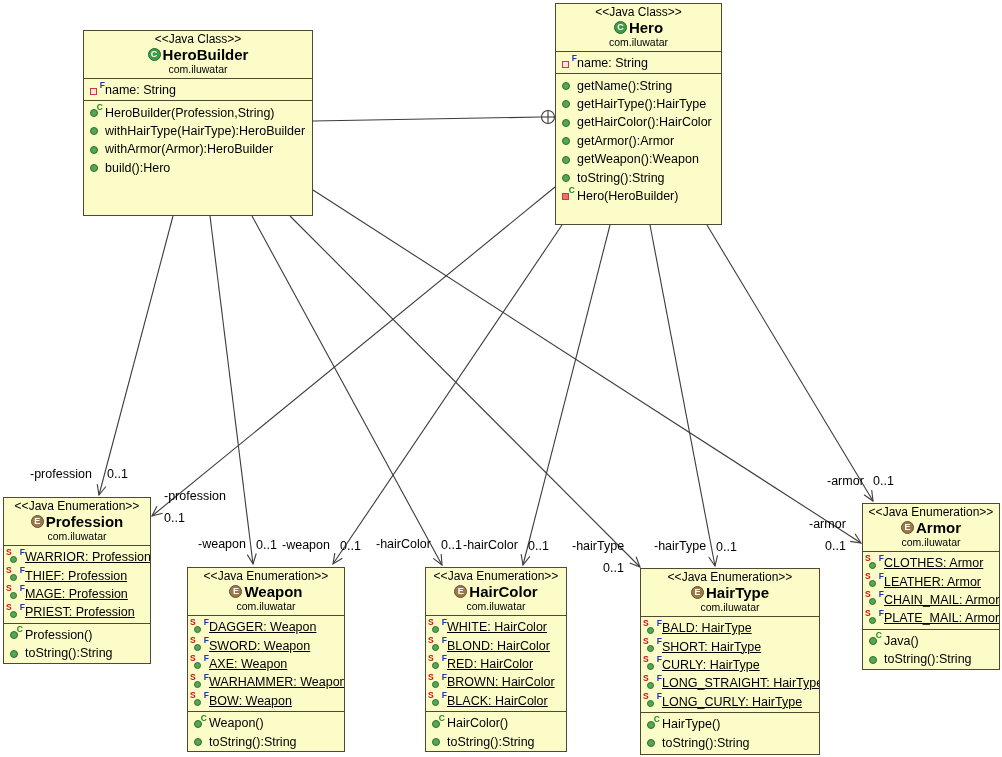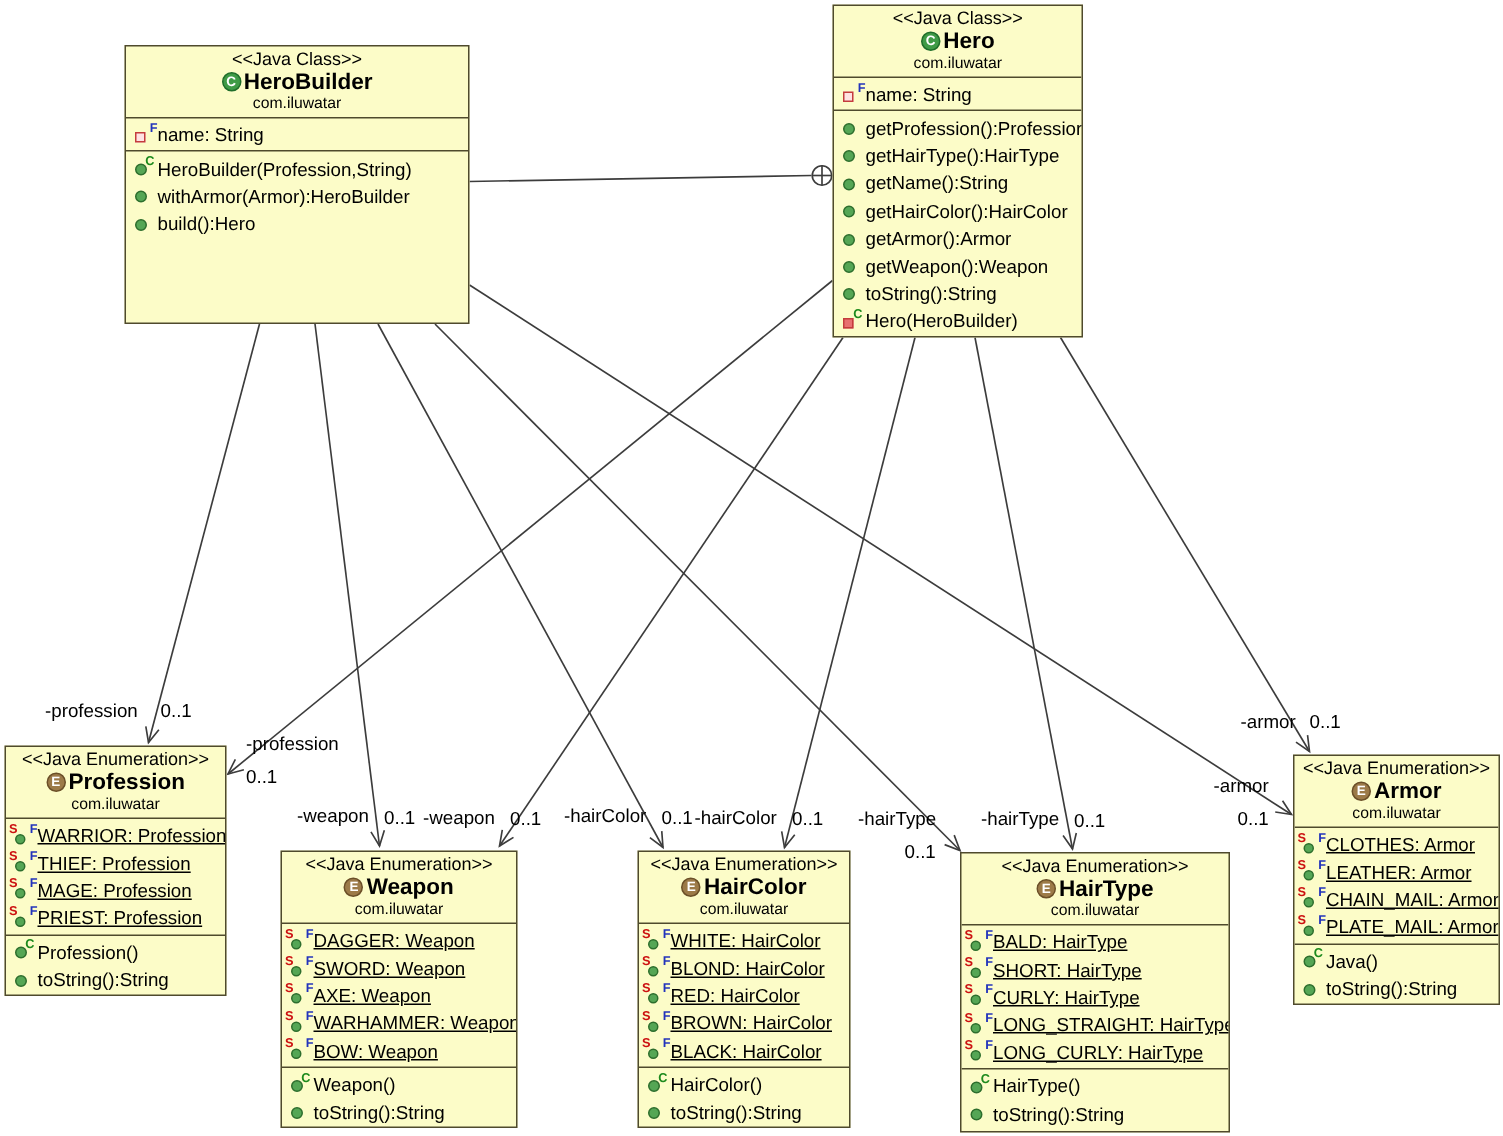--- a/index.html
+++ b/index.html
@@ -82,20 +82,26 @@
           <span class="ic">
             <span class="gdot"></span>
             <sup class="c">C</sup>
           </span>
           <span>HeroBuilder(Profession,String)</span>
         </div>
       <div class="r">
           <span class="ic">
             <span class="gdot"></span>
           </span>
+          <span>withHairType(HairType):HeroBuilder</span>
+        </div>
+      <div class="r">
+          <span class="ic">
+            <span class="gdot"></span>
+          </span>
           <span>withArmor(Armor):HeroBuilder</span>
         </div>
       <div class="r">
           <span class="ic">
             <span class="gdot"></span>
           </span>
           <span>build():Hero</span>
         </div>
     </div>
   </div>
@@ -118,33 +124,27 @@
             <sup class="f">F</sup>
           </span>
           <span>name: String</span>
         </div>
     </div>
     <div class="sec">
       <div class="r">
           <span class="ic">
             <span class="gdot"></span>
           </span>
-          <span>getProfession():Profession</span>
+          <span>getName():String</span>
         </div>
       <div class="r">
           <span class="ic">
             <span class="gdot"></span>
           </span>
           <span>getHairType():HairType</span>
-        </div>
-      <div class="r">
-          <span class="ic">
-            <span class="gdot"></span>
-          </span>
-          <span>getName():String</span>
         </div>
       <div class="r">
           <span class="ic">
             <span class="gdot"></span>
           </span>
           <span>getHairColor():HairColor</span>
         </div>
       <div class="r">
           <span class="ic">
             <span class="gdot"></span>

